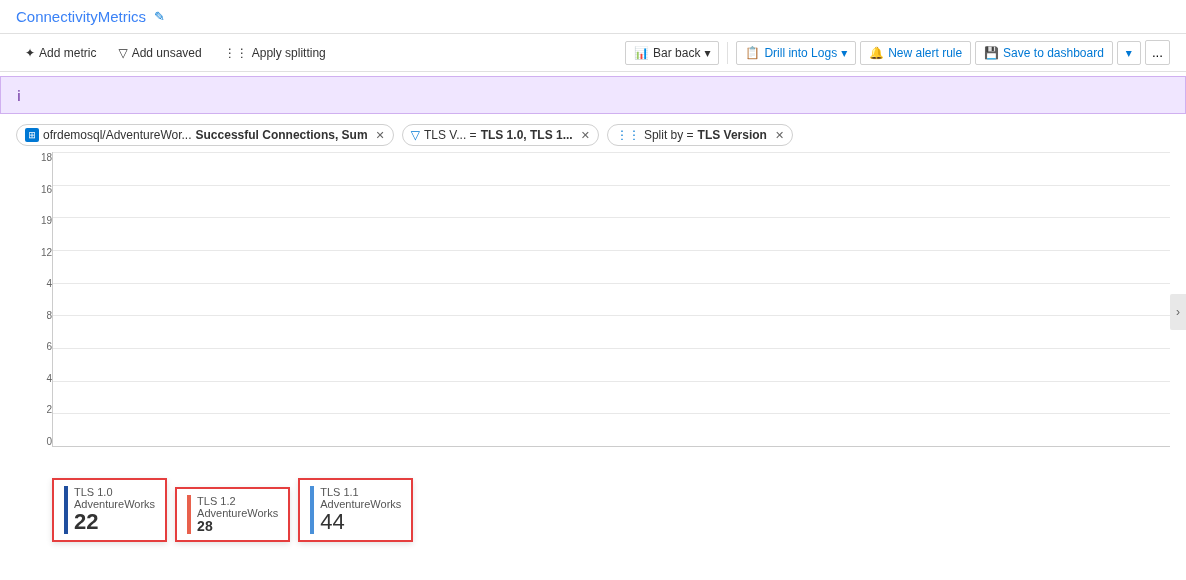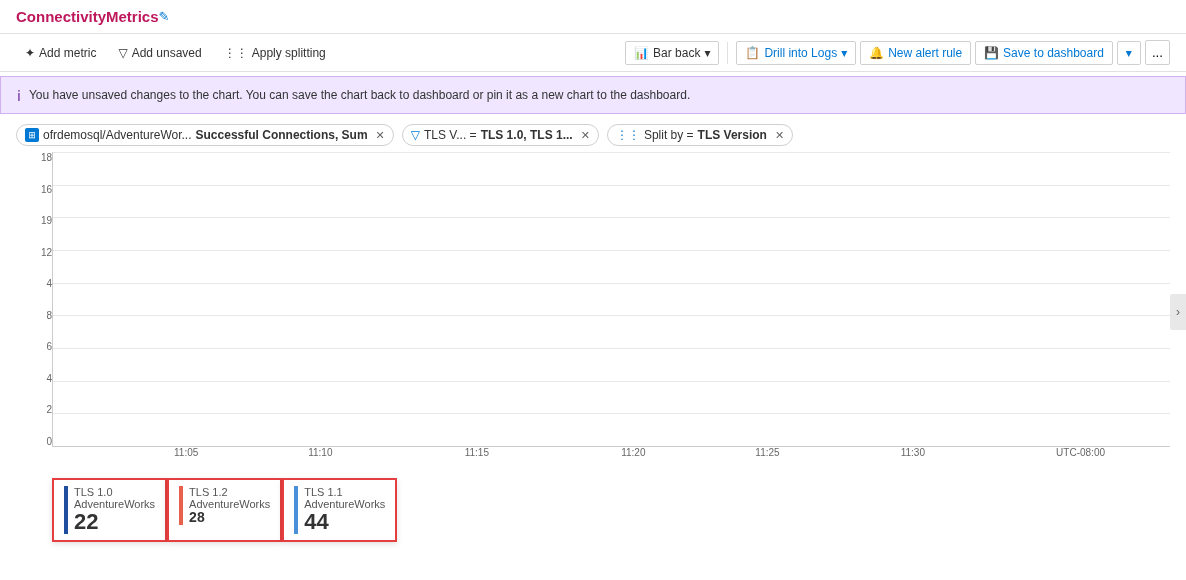--- a/index.html
+++ b/index.html
@@ -1,21 +1,21 @@
 <!DOCTYPE html>
 <html><head>
   <meta charset="utf-8">
   <style>
     * { box-sizing: border-box; margin: 0; padding: 0; }
     body { font-family: 'Segoe UI', Arial, sans-serif; background: #fff; font-size: 13px; color: #333; width: 1186px; height: 580px; overflow: hidden; }
 
     .title-bar {
       display: flex; align-items: center; padding: 8px 16px; border-bottom: 1px solid #e0e0e0;
     }
-    .title-bar h1 { font-size: 15px; font-weight: 700; color: #be185d; }
+    .title-bar h1 { font-size: 15px; font-weight: 400; color: #3b82f6; margin-right: 8px; }
     .edit-icon { color: #0078d4; cursor: pointer; }
 
     .toolbar {
       display: flex; align-items: center; padding: 6px 16px; border-bottom: 1px solid #e0e0e0;
       gap: 4px;
     }
     .toolbar-left { display: flex; gap: 4px; flex: 1; }
     .toolbar-right { display: flex; align-items: center; gap: 4px; }
     .toolbar-btn {
       display: flex; align-items: center; gap: 4px; padding: 4px 8px; border: 1px solid transparent;
@@ -97,21 +97,20 @@
     </button>
     <button class="toolbar-action-btn">▾</button>
     <button class="toolbar-more">
       <span>...</span>
     </button>
   </div>
 </div>
 
 <div class="info-banner">
   <span class="info-icon">ℹ</span>
-  <span>You have unsaved changes to the chart. You can save the chart back to dashboard or pin it as a new chart to the dashboard.</span>
 </div>
 
 <div class="filter-bar">
   <div class="filter-tag">
     <span style="display:inline-flex;align-items:center;justify-content:center;width:14px;height:14px;background:#0078d4;border-radius:2px;">
       <span style="color:#fff;font-size:9px;">⊞</span>
     </span>
     <span>ofrdemosql/AdventureWor... </span>
     <span class="bold">Successful Connections, Sum</span>
     <span class="close">✕</span>
@@ -182,36 +181,27 @@
       <div style="width:12px; height:calc(13.5/18*100%); background:#1f4e9e; border-radius:1px 1px 0 0;"></div>
       <div style="width:12px; height:calc(15.5/18*100%); background:#1f4e9e; border-radius:1px 1px 0 0; opacity:0.7;"></div>
       <div style="width:12px; height:calc(1.5/18*100%); background:#4a90d9; border-radius:1px 1px 0 0;"></div>
     </div>
 
     <div style="position:absolute; left:89%; bottom:0; display:flex; gap:2px; align-items:flex-end;">
       <div style="width:12px; height:calc(5.5/18*100%); background:#4a90d9; border-radius:1px 1px 0 0;"></div>
     </div>
   </div>
 
-  <div style="position:absolute; left:36px; right:0; bottom:0; height:25px; font-size:10px; color:#666;">
-    <span style="position:absolute; left:12%; transform:translateX(-50%);">11:05</span>
-    <span style="position:absolute; left:24%; transform:translateX(-50%);">11:10</span>
-    <span style="position:absolute; left:38%; transform:translateX(-50%);">11:15</span>
-    <span style="position:absolute; left:52%; transform:translateX(-50%);">11:20</span>
-    <span style="position:absolute; left:64%; transform:translateX(-50%);">11:25</span>
-    <span style="position:absolute; left:77%; transform:translateX(-50%);">11:30</span>
-    <span style="position:absolute; left:92%; transform:translateX(-50%);">UTC-08:00</span>
-  </div>
 
   <div style="position:absolute; right:-16px; top:50%; transform:translateY(-50%); width:16px; height:36px; background:#e8e8e8; display:flex; align-items:center; justify-content:center; cursor:pointer; border-radius:2px 0 0 2px;">
     <span style="font-size:12px; color:#666;">›</span>
   </div>
 </div>
 
-<div style="display:flex; margin: 6px 16px 0 52px;">
+<div style="display:flex; gap:8px; margin: 6px 16px 0 52px; align-items: flex-end;">
   <div style="border:2px solid #e53e3e; background:#fff; padding:6px 10px; min-width:90px; box-shadow:0 2px 6px rgba(0,0,0,0.12);">
     <div style="display:flex; align-items:flex-start; gap:6px;">
       <div style="width:4px; background:#1f4e9e; align-self:stretch; min-height:36px;"></div>
       <div>
         <div style="font-size:11px; color:#555;">TLS 1.0</div>
         <div style="font-size:11px; color:#555;">AdventureWorks</div>
         <div style="font-size:22px; font-weight:700; color:#333; line-height:1.1;">22</div>
       </div>
     </div>
   </div>
@@ -224,17 +214,17 @@
         <div style="font-size:14px; font-weight:700; color:#333; line-height:1.1;">28</div>
       </div>
     </div>
   </div>
   <div style="border:2px solid #e53e3e; background:#fff; padding:6px 10px; min-width:90px; box-shadow:0 2px 6px rgba(0,0,0,0.12);">
     <div style="display:flex; align-items:flex-start; gap:6px;">
       <div style="width:4px; background:#4a90d9; align-self:stretch; min-height:36px;"></div>
       <div>
         <div style="font-size:11px; color:#555;">TLS 1.1</div>
         <div style="font-size:11px; color:#555;">AdventureWorks</div>
-        <div style="font-size:22px; font-weight:700; color:#333; line-height:1.1;">44</div>
+        <div style="font-size:22px; font-weight:400; color:#333; line-height:1.1;">44</div>
       </div>
     </div>
   </div>
 </div>
 
 </body></html>

